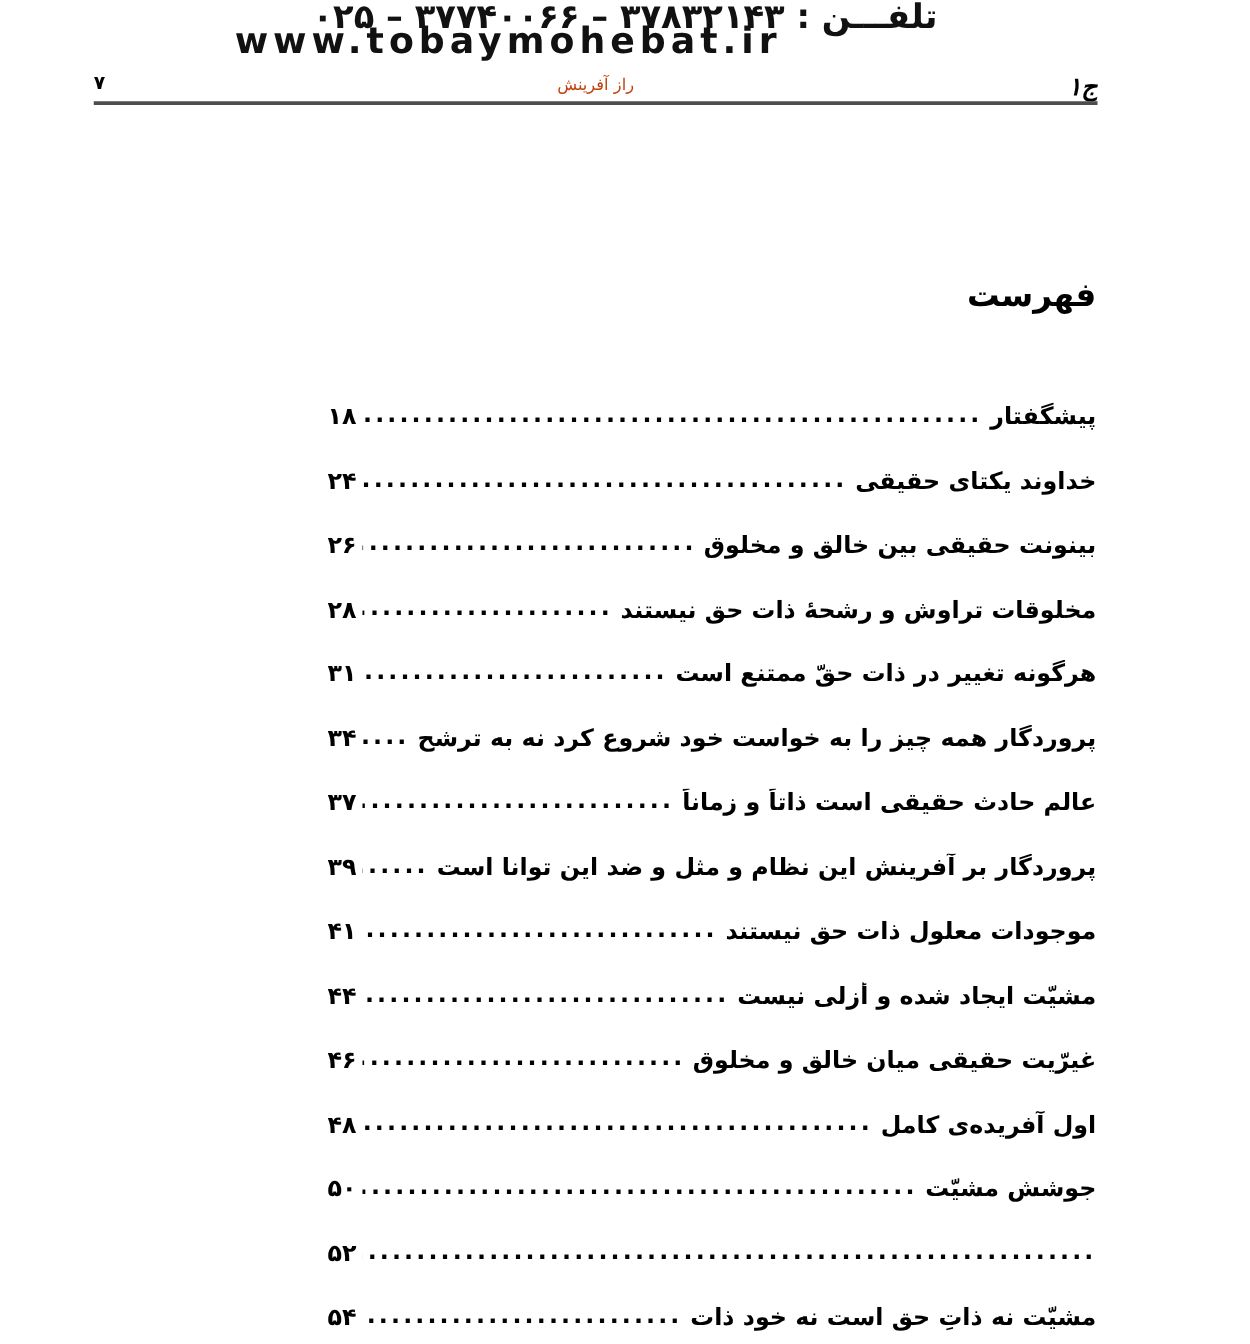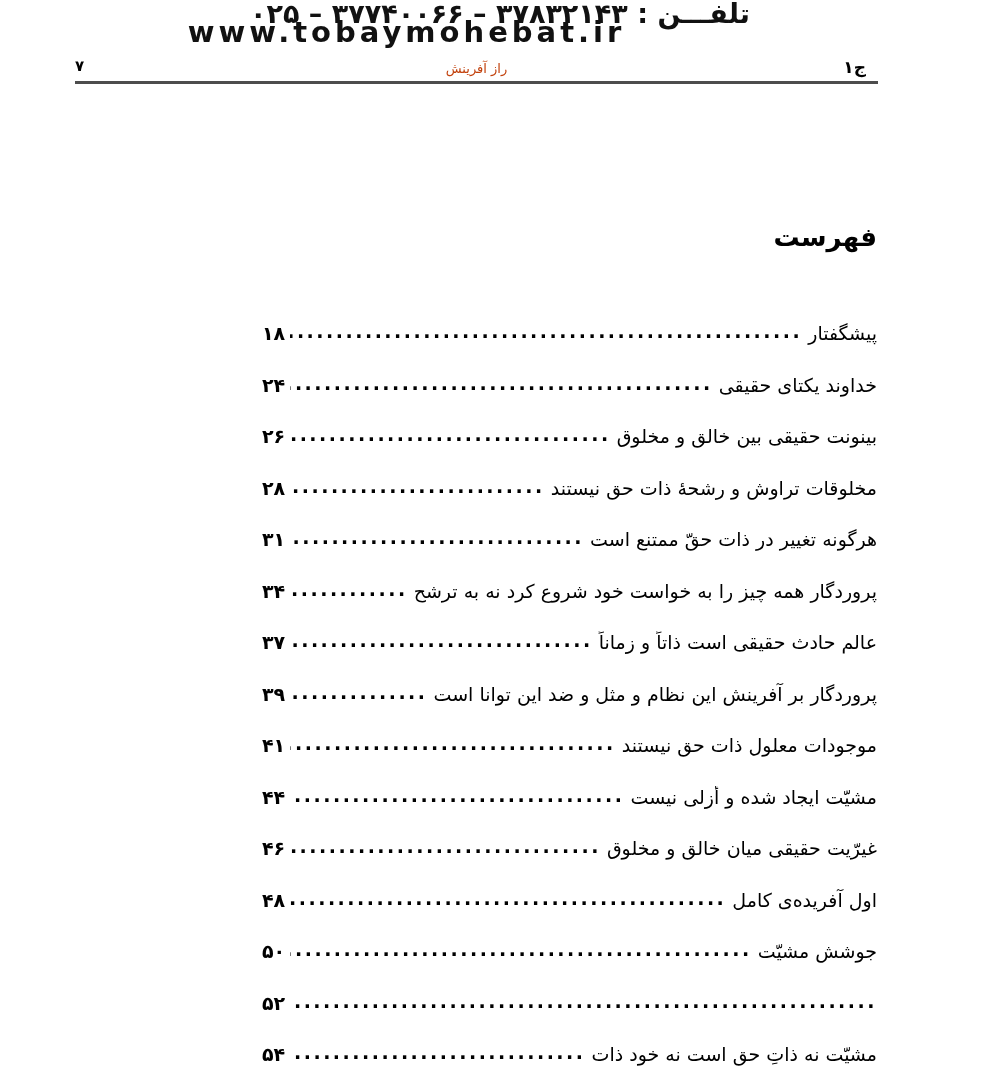--- a/index.html
+++ b/index.html
@@ -82,25 +82,26 @@
     left: 0;
     right: 0;
     top: 6px;
     text-align: center;
     font-size: 13px;
     direction: rtl;
     color: #c2410c;
   }
   .hdr-right {
     position: absolute;
-    right: 12px;
+    right: 0;
     top: 2px;
-    font-size: 17px;
-    font-weight: 700;
-    direction: rtl;
+    font-size: 20px;
+    font-weight: 700;
+    direction: rtl;
+    font-style: italic;
   }
   .hdr-rule {
     position: absolute;
     top: 26px;
     left: 0;
     width: 803px;
     height: 3px;
     background: #4d4d4d;
   }
 
@@ -126,21 +127,21 @@
     display: flex;
     align-items: baseline;
     width: 100%;
     height: 51.5px;
     direction: rtl;
     white-space: nowrap;
     overflow: hidden;
   }
   .toc-text {
     font-size: 19px;
-    font-weight: 400;
+    font-weight: 700;
     flex: 0 0 auto;
     padding-left: 6px;
   }
   .toc-dots {
     flex: 1 1 auto;
     overflow: hidden;
     font-size: 19px;
     font-weight: 700;
     letter-spacing: 2.5px;
     line-height: 1;

